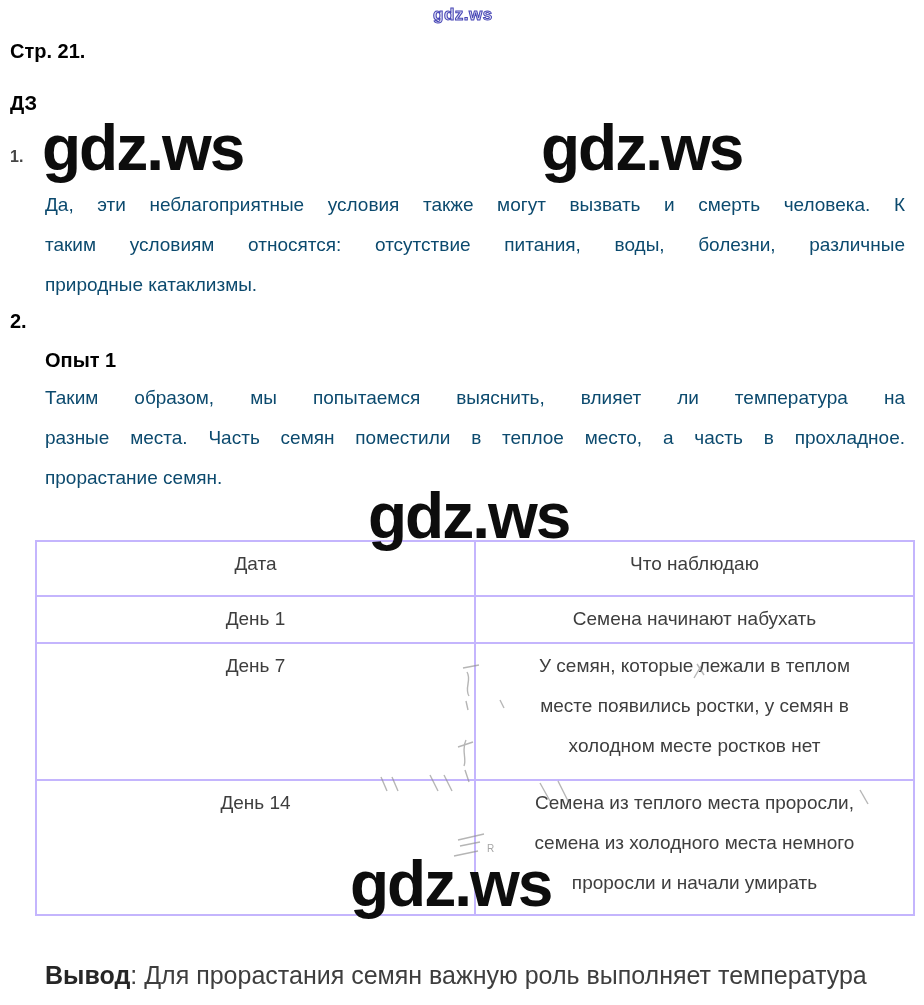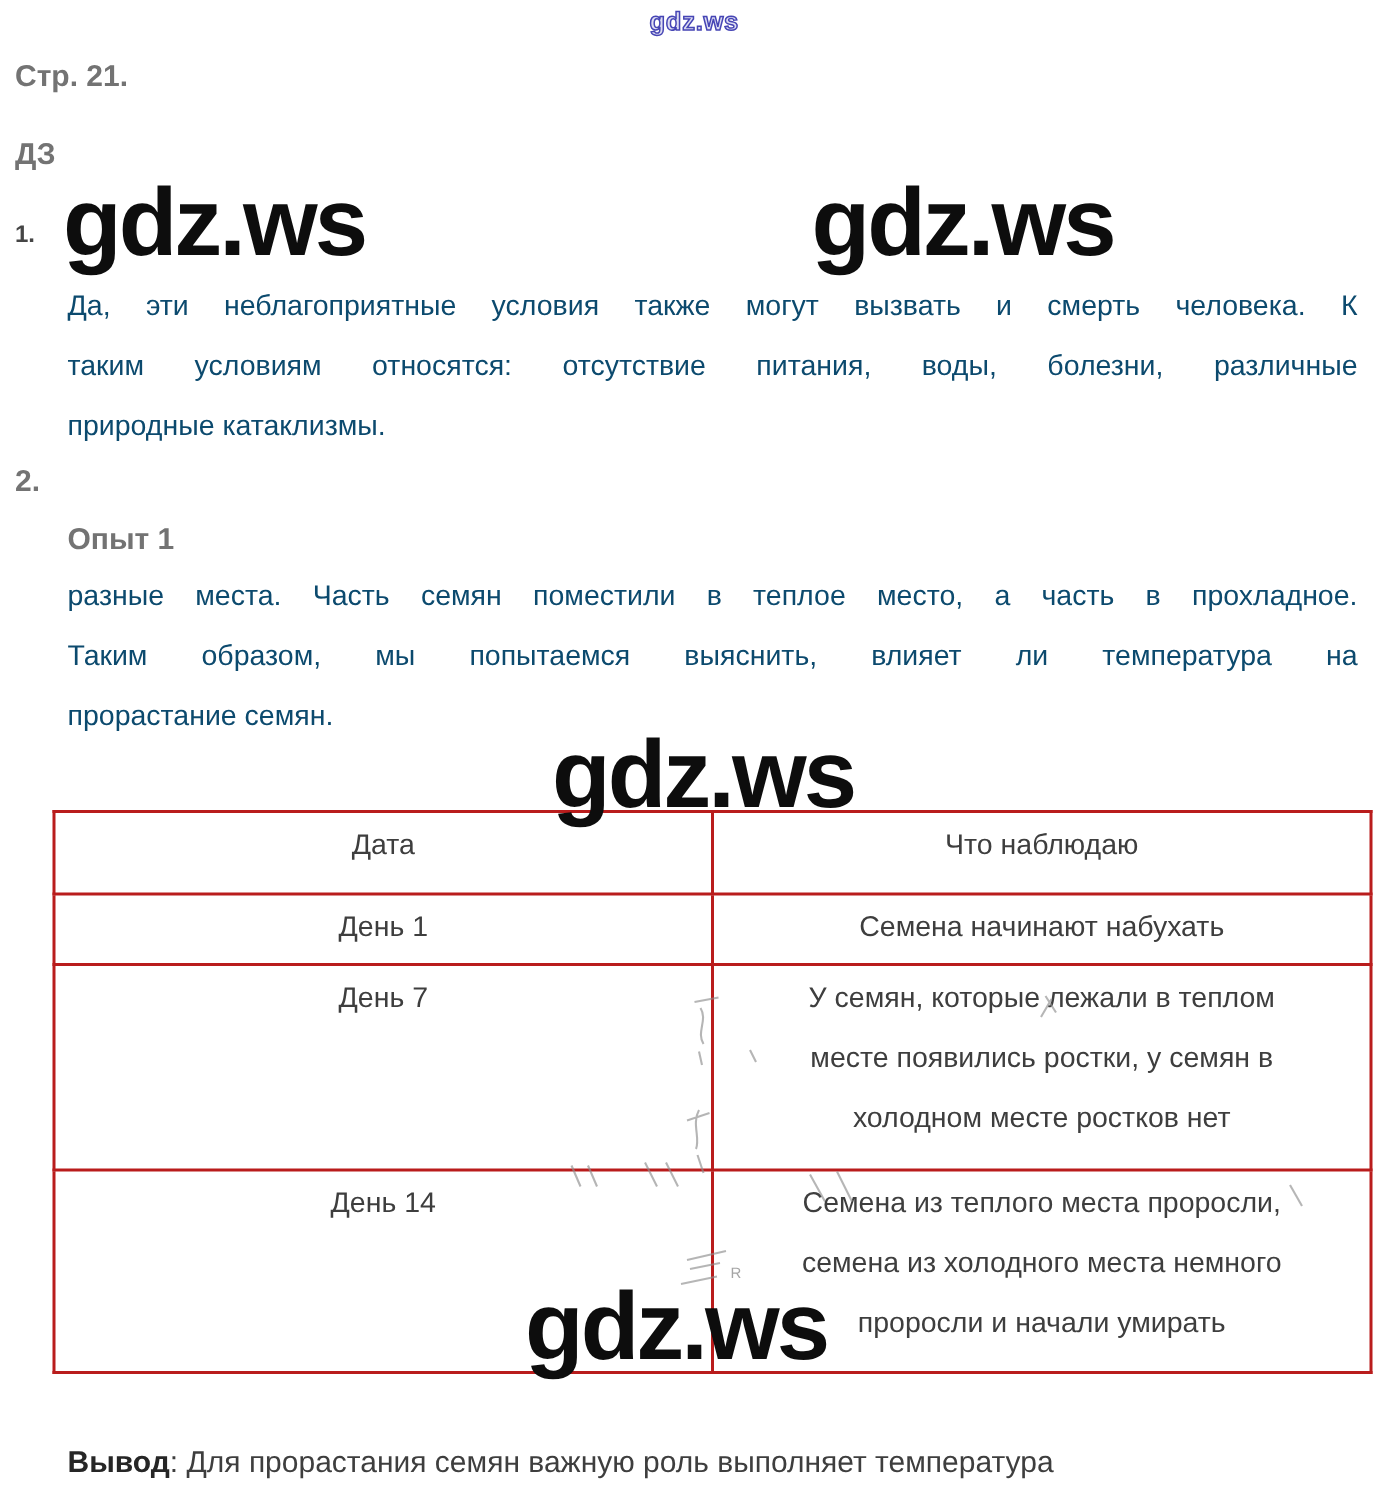--- a/index.html
+++ b/index.html
@@ -8,21 +8,21 @@
     width: 924px;
     height: 1005px;
     background: #ffffff;
     font-family: "Liberation Sans", sans-serif;
     color: #3e3e3e;
     overflow: hidden;
   }
   .abs { position: absolute; }
 
   
-  .h-bold { font-weight: bold; color: #737373; font-size: 20px; line-height: 22px; }
+  .h-bold { font-weight: bold; color: #000000; font-size: 20px; line-height: 22px; }
   .num-small { font-weight: bold; color: #454545; font-size: 16px; line-height: 18px; }
 
   
   .para { width: 860px; font-size: 19px; color: #0c4a6e; }
   .pline { line-height: 40px; text-align: justify; text-align-last: justify; white-space: nowrap; }
   .pline.last { text-align: left; text-align-last: left; white-space: normal; }
 
   
   .wm-big {
     font-size: 64px;
@@ -43,31 +43,31 @@
   }
 
   
   table.obs {
     border-collapse: collapse;
     table-layout: fixed;
     width: 878px;
     background: transparent;
   }
   table.obs td {
-    border: 2px solid #b91c1c;
+    border: 2px solid #c4b5fd;
     vertical-align: top;
     padding: 2px 4px 0 4px;
     font-size: 19px;
     color: #3e3e3e;
     text-align: center;
   }
   .cline { line-height: 40px; }
 
   
-  .conclusion { font-size: 20px; line-height: 40px; color: #3e3e3e; }
+  .conclusion { font-size: 25px; line-height: 40px; color: #3e3e3e; }
   .conclusion b { color: #262626; }
 
   .scribbles { pointer-events: none; z-index: 6; }
 </style>
 </head>
 <body>
 
 <div class="page">
 
   <div class="abs wm-small" style="left:433px; top:6px;">gdz.ws</div>
@@ -82,22 +82,22 @@
   <div class="abs para" style="left:45px; top:185px;">
     <div class="pline">Да, эти неблагоприятные условия также могут вызвать и смерть человека. К</div>
     <div class="pline">таким условиям относятся: отсутствие питания, воды, болезни, различные</div>
     <div class="pline last">природные катаклизмы.</div>
   </div>
 
   <div class="abs h-bold" style="left:10px; top:310px;">2.</div>
   <div class="abs h-bold" style="left:45px; top:349px;">Опыт 1</div>
 
   <div class="abs para" style="left:45px; top:378px;">
+    <div class="pline">Таким образом, мы попытаемся выяснить, влияет ли температура на</div>
     <div class="pline">разные места. Часть семян поместили в теплое место, а часть в прохладное.</div>
-    <div class="pline">Таким образом, мы попытаемся выяснить, влияет ли температура на</div>
     <div class="pline last">прорастание семян.</div>
   </div>
 
   <div class="abs wm-big" style="left:368px; top:480px;">gdz.ws</div>
 
   <table class="obs abs" style="left:35px; top:540px;">
     <colgroup>
         <col style="width:439px">
         <col style="width:439px">
       </colgroup>

